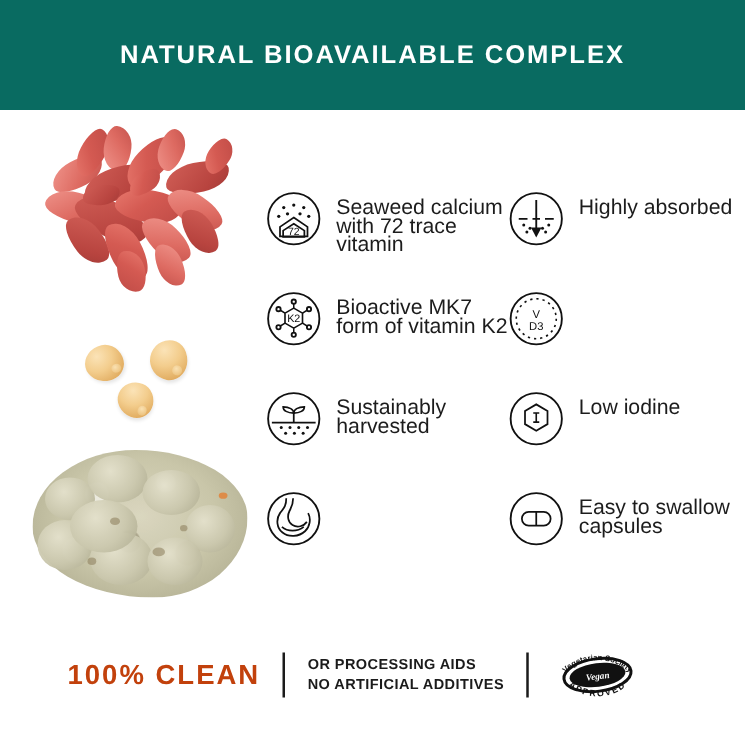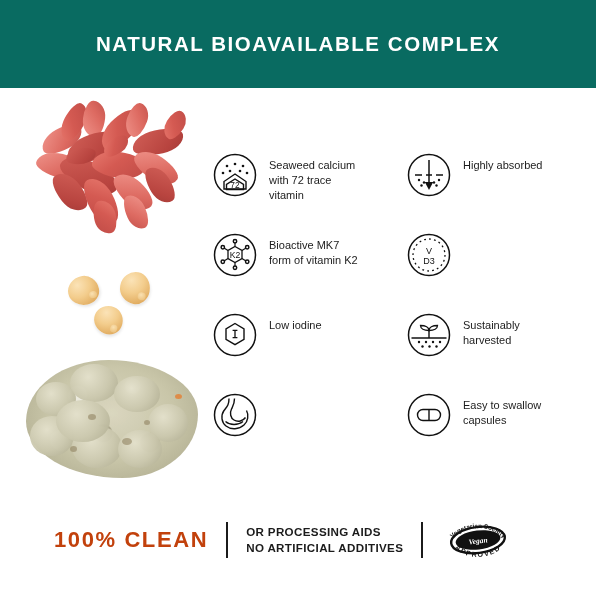--- a/index.html
+++ b/index.html
@@ -135,21 +135,21 @@
     width: 194px;
   }
   .ficon {
     flex: 0 0 auto;
     width: 46px;
     height: 46px;
     margin-right: 11px;
   }
   .ficon svg { display: block; width: 46px; height: 46px; }
   .ftext {
-    font-size: 11px;
+    font-size: 17px;
     line-height: 15.2px;
     color: #1c1c1c;
     padding-top: 6px;
     font-family: "Liberation Sans", sans-serif;
   }
 
   
   .claimbar {
     position: absolute;
     left: 0;
@@ -338,49 +338,49 @@
         </div>
       </div>
     </div>
 
     <div class="frow">
 
       <div class="fcell">
         <div class="ficon">
           <svg viewBox="0 0 46 46" fill="none" stroke="#111" stroke-width="1.5">
             <circle cx="23" cy="23" r="20.5"></circle>
-            <path d="M23 11.5 L32 16.8 V27.3 L23 32.6 L14 27.3 V16.8 Z" stroke-width="1.4"></path>
-            <path d="M20.6 18.4 H25.4 M23 18.4 V25.7 M20.6 25.7 H25.4" stroke-width="1.3"></path>
-          </svg>
-        </div>
-        <div class="ftext">
-          <div>Low iodine</div>
-        </div>
-      </div>
-
-      <div class="fcell">
-        <div class="ficon">
-          <svg viewBox="0 0 46 46" fill="none" stroke="#111" stroke-width="1.5">
-            <circle cx="23" cy="23" r="20.5"></circle>
             <path d="M5.5 26 H40.5" stroke-width="1.4"></path>
             <path d="M23 26 V17" stroke-width="1.4"></path>
             <path d="M23 18.5 C18 18.5 14.5 16.5 14.5 13.5 C19.5 13.5 23 15.5 23 18.5 Z" stroke-width="1.3"></path>
             <path d="M23 18.5 C28 18.5 31.5 16.5 31.5 13.5 C26.5 13.5 23 15.5 23 18.5 Z" stroke-width="1.3"></path>
             <circle cx="13" cy="30" r="1.2" fill="#111" stroke="none"></circle>
             <circle cx="20" cy="30" r="1.2" fill="#111" stroke="none"></circle>
             <circle cx="27" cy="30" r="1.2" fill="#111" stroke="none"></circle>
             <circle cx="34" cy="30" r="1.2" fill="#111" stroke="none"></circle>
             <circle cx="16.5" cy="34.5" r="1.2" fill="#111" stroke="none"></circle>
             <circle cx="23.5" cy="34.5" r="1.2" fill="#111" stroke="none"></circle>
             <circle cx="30.5" cy="34.5" r="1.2" fill="#111" stroke="none"></circle>
           </svg>
         </div>
         <div class="ftext">
           <div>Sustainably</div>
           <div>harvested</div>
+        </div>
+      </div>
+
+      <div class="fcell">
+        <div class="ficon">
+          <svg viewBox="0 0 46 46" fill="none" stroke="#111" stroke-width="1.5">
+            <circle cx="23" cy="23" r="20.5"></circle>
+            <path d="M23 11.5 L32 16.8 V27.3 L23 32.6 L14 27.3 V16.8 Z" stroke-width="1.4"></path>
+            <path d="M20.6 18.4 H25.4 M23 18.4 V25.7 M20.6 25.7 H25.4" stroke-width="1.3"></path>
+          </svg>
+        </div>
+        <div class="ftext">
+          <div>Low iodine</div>
         </div>
       </div>
     </div>
 
     <div class="frow">
 
       <div class="fcell">
         <div class="ficon">
           <svg viewBox="0 0 46 46" fill="none" stroke="#111" stroke-width="1.5">
             <circle cx="23" cy="23" r="20.5"></circle>

